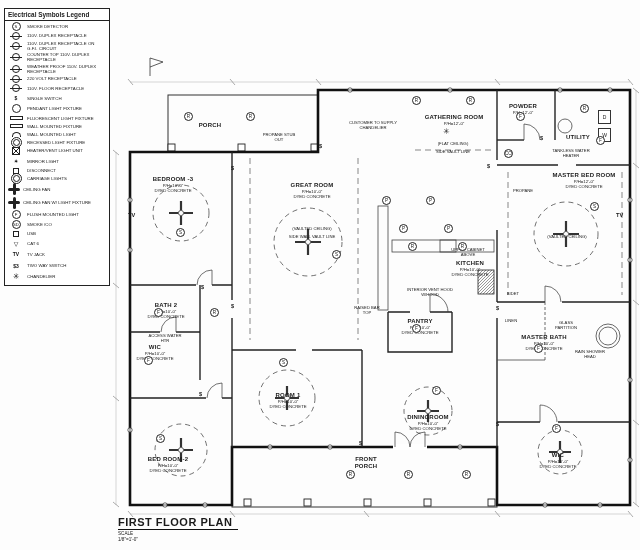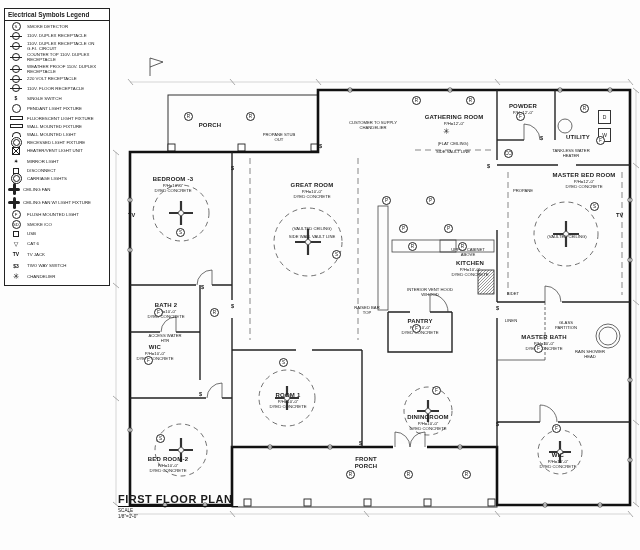--- a/index.html
+++ b/index.html
@@ -30,21 +30,21 @@
   
   .room{position:absolute;text-align:center;z-index:2;line-height:1.2}
   .rn{font-size:6px;font-weight:600;letter-spacing:.2px;white-space:pre-line}
   .rs{font-size:4.3px}
   .note{position:absolute;font-size:4.2px;text-align:center;z-index:2;line-height:1.2}
   .sy{position:absolute;width:9px;height:9px;border:1px solid #222;border-radius:50%;display:flex;align-items:center;justify-content:center;font-size:4.6px;background:#fff;z-index:3}
   .sw{position:absolute;font-size:5.6px;font-weight:bold;z-index:3}
   .star{position:absolute;font-size:8px;z-index:3;line-height:1}
   .appl{position:absolute;width:13px;height:14px;border:1px solid #333;display:flex;align-items:center;justify-content:center;font-size:5px;background:#fff;z-index:2}
   
-  .titleblock{position:absolute;left:118px;top:489px;z-index:4}
+  .titleblock{position:absolute;left:118px;top:512px;z-index:4}
   .tb-title{font-size:11px;font-weight:bold;letter-spacing:.5px;border-bottom:1.5px solid #111;padding:0 6px 1px 0;display:inline-block}
   .tb-scale{font-size:4.6px;margin-top:1px}
 </style>
 </head>
 <body>
 
 <div class="sheet">
 
   <svg class="plan" width="640" height="550" viewBox="0 0 640 550">
     <defs>

